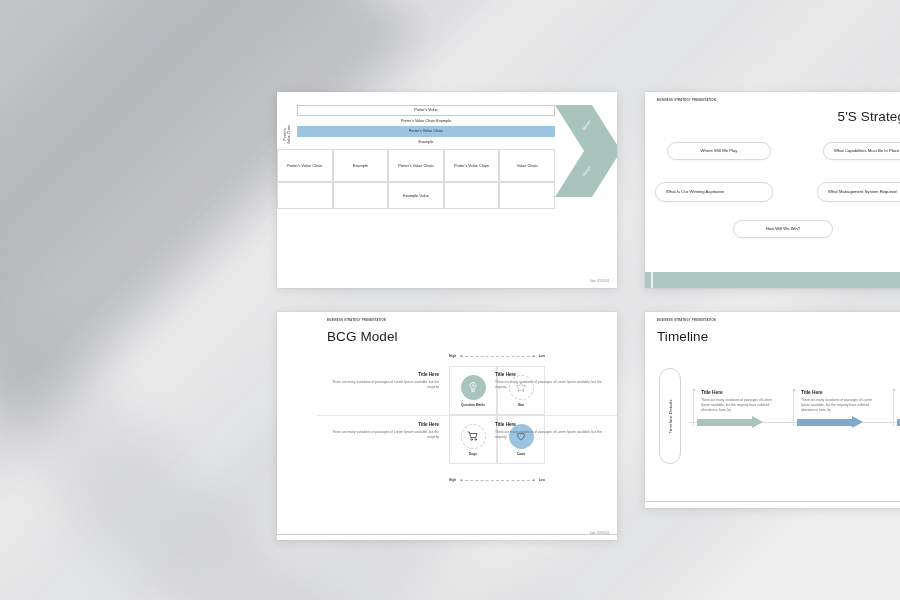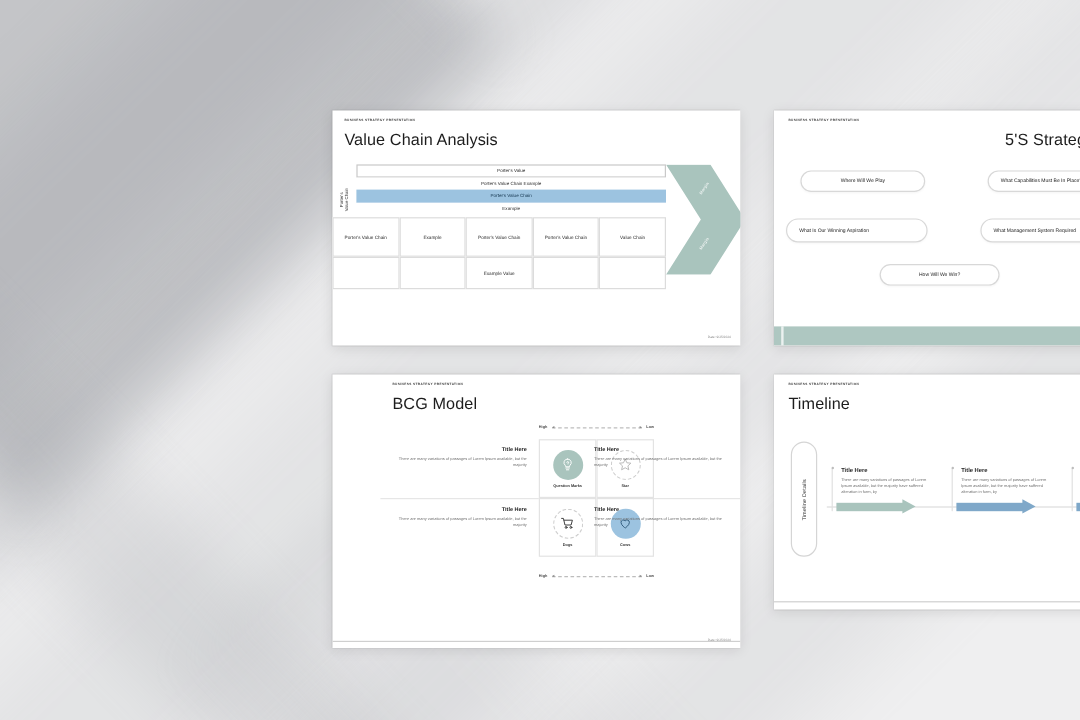--- a/index.html
+++ b/index.html
@@ -225,24 +225,20 @@
   <div class="shadow-band sb-1"></div>
   <div class="shadow-band sb-2"></div>
   <div class="shadow-band sb-3"></div>
   <div class="shadow-band sb-4"></div>
   <div class="shadow-band sb-5"></div>
   <div class="shadow-band sb-6"></div>
   <div class="shadow-band sb-7"></div>
 </div>
 
 <div class="slide" id="slide-value-chain">
-  <div class="pad">
-    <div class="eyebrow">BUSINESS STRATEGY PRESENTATION</div>
-    <div class="slide-title">Value Chain Analysis</div>
-  </div>
 
   <div class="vc-wrap">
     <div class="vc-sidelabel">
       <span>
         <span>Porter's</span><br>
         <span>Value Chain</span>
       </span>
     </div>
 
     <div class="vc-bars">

